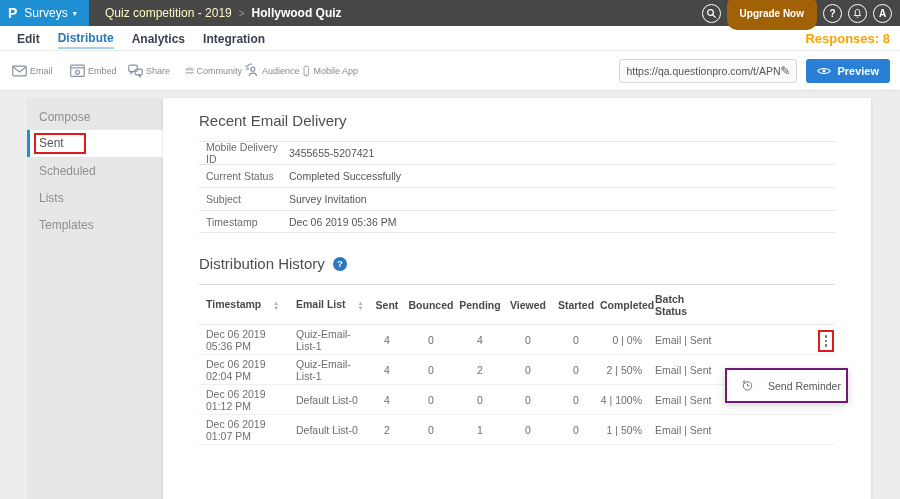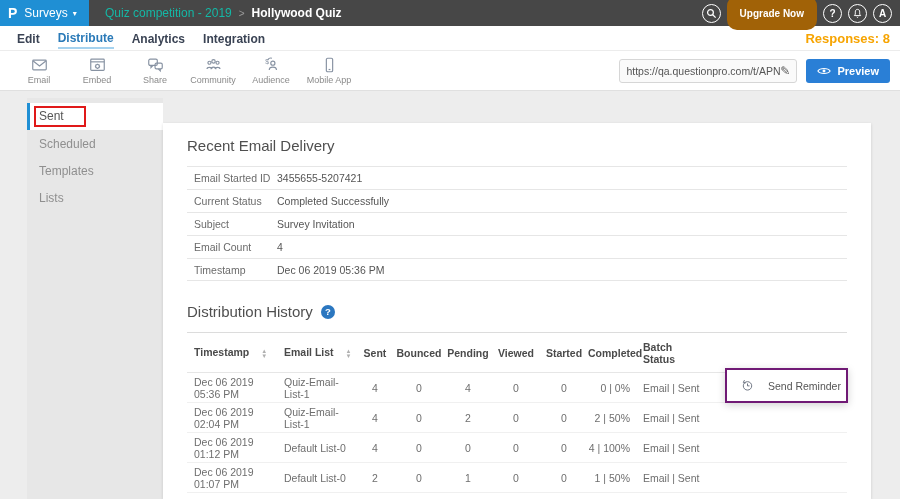--- a/index.html
+++ b/index.html
@@ -7,57 +7,57 @@
   body { font-family:"Liberation Sans", sans-serif; }
   .page { position:relative; width:900px; height:499px; background:#ededed; overflow:hidden; }
 
   
   .topbar { height:26px; background:#474747; display:flex; align-items:stretch; }
   .brand { width:89px; background:#1f8fd4; display:flex; align-items:center; padding:0 8px; gap:7px; cursor:pointer; }
   .logo { color:#fff; font-weight:bold; font-size:14px; line-height:1; }
   .product-menu { background:none; border:none; color:#fff; font-size:12px; font-family:inherit; display:flex; align-items:center; gap:5px; cursor:pointer; }
   .caret { font-size:8px; color:#fff; }
   .breadcrumb { display:flex; align-items:center; gap:7px; margin-left:16px; font-size:12px; }
-  .bc-parent { color:#14b8a6; cursor:pointer; text-decoration:none; }
+  .bc-parent { color:#fef9c3; cursor:pointer; text-decoration:none; }
   .bc-sep { color:#9a9a9a; font-size:10px; }
   .bc-current { color:#ffffff; font-weight:bold; }
   .topbar-right { margin-left:auto; display:flex; align-items:center; gap:6px; padding-right:8px; }
   .circle-btn { width:19px; height:19px; border:1.5px solid #fff; border-radius:50%; background:none;
     display:flex; align-items:center; justify-content:center; color:#fff; font-size:10px; font-weight:bold;
     font-family:inherit; cursor:pointer; flex:0 0 auto; }
   .upgrade-btn { height:34px; border:none; border-radius:10px; background:#a16207; color:#fff;
     font-size:10px; font-weight:bold; font-family:inherit; padding:0 13px; cursor:pointer; }
 
   
   .tabs-bar { height:25px; background:#fff; border-bottom:1px solid #ececec; display:flex; align-items:center; padding:0 8px; }
   .tab { font-size:12px; font-weight:bold; color:#3a4354; margin:0 9px; padding:3px 0 2px; cursor:pointer; text-decoration:none; }
   .tab.active { color:#2a7ab8; border-bottom:2px solid #a5d2ef; }
   .responses { margin-left:auto; margin-right:2px; color:#f7a400; font-size:13px; font-weight:bold; }
 
   
   .toolbar { height:40px; background:#fff; border-bottom:1px solid #e0e0e0; display:flex; align-items:center; padding:0 10px; }
   .tb-items { display:flex; }
-  .tb-item { width:58px; display:flex; flex-direction:column; align-items:center; gap:1px; cursor:pointer; }
+  .tb-item { width:58px; display:flex; flex-direction:row; align-items:center; gap:1px; cursor:pointer; }
   .tb-item svg { stroke:#8792a2; fill:none; stroke-width:1.3; }
   .tb-label { font-size:9px; color:#8a8a8a; white-space:nowrap; }
   .toolbar-right { margin-left:auto; display:flex; align-items:center; gap:9px; }
   .url-wrap { display:flex; align-items:center; width:178px; height:24px; background:#fafafa; border:1px solid #d6d6d6; border-radius:3px; padding:0 6px; }
   .url-input { flex:1; min-width:0; border:none; background:none; font-family:inherit; font-size:10.5px; color:#555; outline:none; }
   .pencil { font-size:12px; color:#555; cursor:pointer; }
   .preview-btn { height:24px; background:#2a7fd6; border:none; border-radius:3px; color:#fff; font-size:11px; font-weight:bold;
     font-family:inherit; padding:0 11px; display:flex; align-items:center; gap:6px; cursor:pointer; }
 
   
   .content { display:flex; margin:7px 29px 0 27px; height:401px; }
   .sidebar { width:136px; background:#e7e7e7; flex:0 0 auto; padding-top:5px; }
   .side-item { height:27px; display:flex; align-items:center; padding-left:12px; font-size:12px; color:#8f8f8f; cursor:pointer; }
   .side-item.active { background:#fff; border-left:3px solid #1f8fd4; padding-left:9px; color:#555; }
   .red-box { display:inline-block; border:2px solid #e01919; padding:1px 20px 2px 3px; margin-left:-5px; }
 
-  .card { flex:1; background:#fff; box-shadow:0 1px 3px rgba(0,0,0,.14); padding:14px 24px 0; overflow:hidden;margin-top:25px; }
+  .card { flex:1; background:#fff; box-shadow:0 1px 3px rgba(0,0,0,.14); padding:14px 36px 0; overflow:hidden; }
   .section-title { font-size:15px; font-weight:normal; color:#4f4f4f; display:flex; align-items:center; gap:8px; }
   .help-circle { width:14px; height:14px; border-radius:50%; background:#2b77c0; color:#fff; font-size:9.5px; font-weight:bold;
     display:flex; align-items:center; justify-content:center; cursor:pointer; }
 
   .fields { margin-top:12px; }
   .field-row { display:flex; align-items:center; height:23px; border-top:1px solid #e6e6e6; font-size:10.5px; }
   .field-row:last-child { border-bottom:1px solid #e6e6e6; }
   .field-label { width:90px; color:#6b6b6b; padding-left:7px; flex:0 0 auto; }
   .field-value { color:#555; }
 
@@ -197,55 +197,54 @@
           <path d="M1 5 C3.5 1.2 12.5 1.2 15 5 C12.5 8.8 3.5 8.8 1 5 Z"></path>
             <circle cx="8" cy="5" r="1.7" fill="#fff" stroke="none"></circle>
         </svg>
         <span>Preview</span>
       </button>
     </div>
   </div>
 
   <div class="content">
     <aside class="sidebar">
+      <div class="side-item">
+        <span>Compose</span>
+      </div>
       <div class="side-item active">
         <span class="red-box">
           <span>Sent</span>
         </span>
       </div>
       <div class="side-item">
         <span>Scheduled</span>
       </div>
       <div class="side-item">
+        <span>Lists</span>
+      </div>
+      <div class="side-item">
         <span>Templates</span>
-      </div>
-      <div class="side-item">
-        <span>Lists</span>
       </div>
     </aside>
 
     <main class="card">
       <h2 class="section-title">Recent Email Delivery</h2>
 
       <div class="fields">
         <div class="field-row">
-          <span class="field-label">Email Started ID</span>
+          <span class="field-label">Mobile Delivery ID</span>
           <span class="field-value">3455655-5207421</span>
         </div>
         <div class="field-row">
           <span class="field-label">Current Status</span>
           <span class="field-value">Completed Successfully</span>
         </div>
         <div class="field-row">
           <span class="field-label">Subject</span>
           <span class="field-value">Survey Invitation</span>
-        </div>
-        <div class="field-row">
-          <span class="field-label">Email Count</span>
-          <span class="field-value">4</span>
         </div>
         <div class="field-row">
           <span class="field-label">Timestamp</span>
           <span class="field-value">Dec 06 2019 05:36 PM</span>
         </div>
       </div>
 
       <h2 class="section-title dh-title">
         <span>Distribution History</span>
         <span class="help-circle">?</span>

